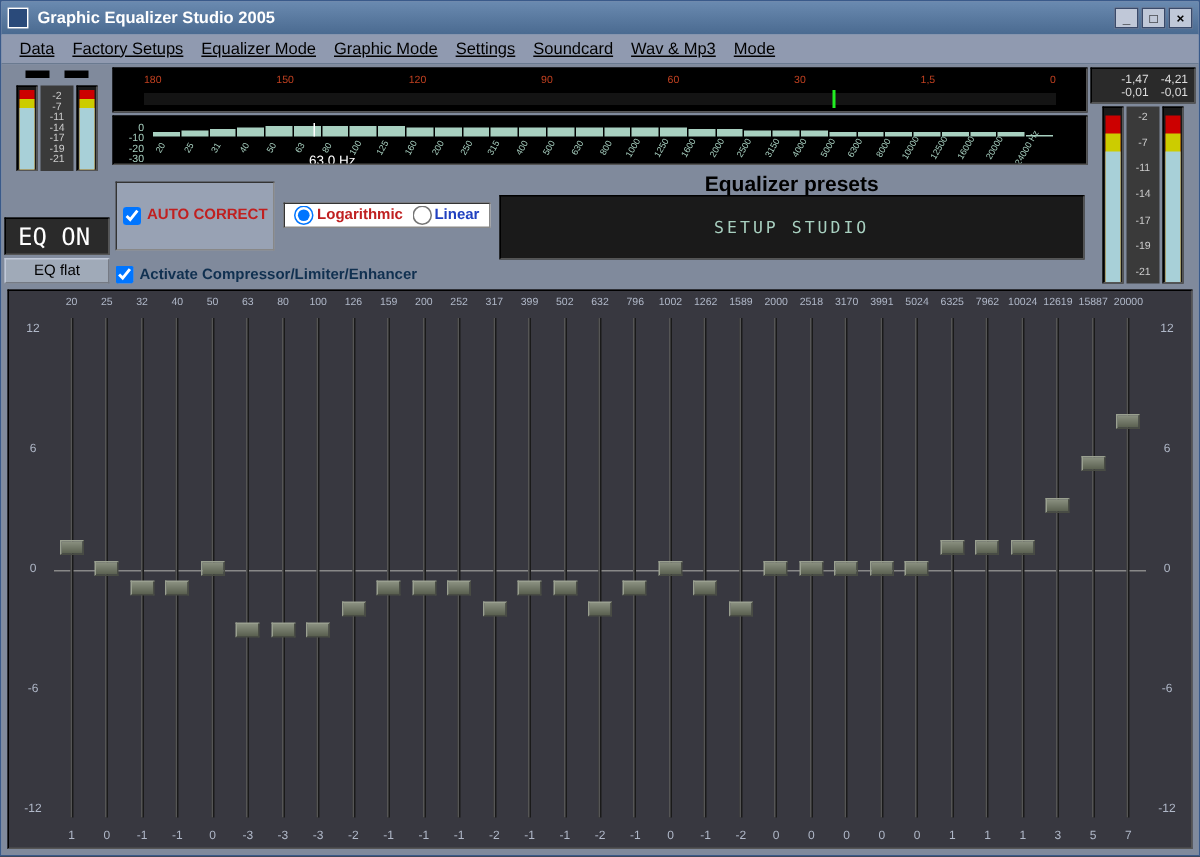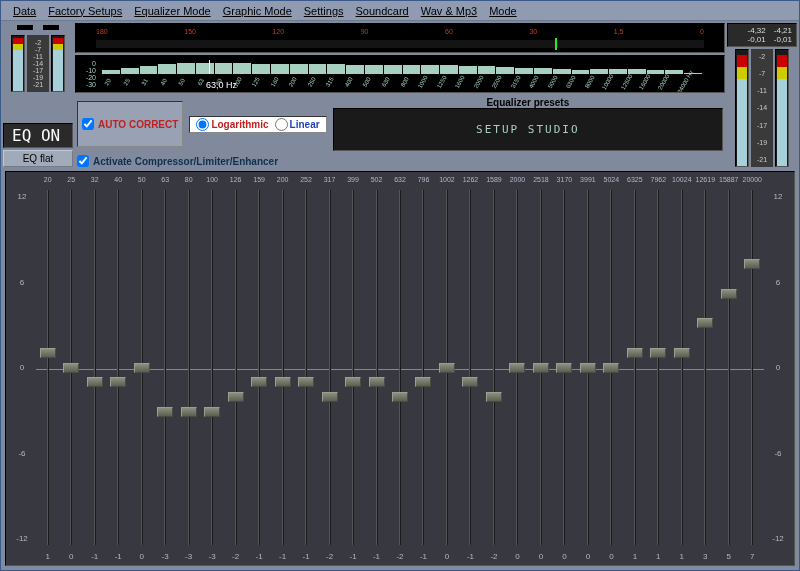--- a/index.html
+++ b/index.html
@@ -43,41 +43,49 @@
 .spec-line { position: absolute; width: 1px; background: #fff; top: 4px; bottom: 18px; left: 133px; }
 
 .midbar { display: flex; align-items: center; gap: 6px; padding: 2px; }
 .eq-state { background: #2a2a2a; color: #fff; font-size: 16px; font-family: monospace; padding: 2px 8px; border: 1px inset #555; margin-top: 29px; }
 .btn-small { background: #a0aab8; border: 1px outset #c0c8d8; font-size: 10px; padding: 2px 6px; cursor: pointer; }
 .chk { display: flex; align-items: center; gap: 4px; font-size: 10px; }
 .chk input { width: 12px; height: 12px; }
 .chk .lbl { font-weight: bold; }
 .rad-grp { display: flex; gap: 6px; font-size: 10px; border: 1px inset #888; padding: 1px 6px; background: #ffffff; }
 .rad-grp label { display: flex; align-items: center; gap: 2px; }
-.preset-lbl { font-size: 10px; font-weight: bold; }
+.preset-lbl { font-size: 14px; font-weight: bold; }
 .preset-box { background: #1a1a1a; color: #a8d0c0; font-family: monospace; font-size: 11px; padding: 14px 10px; border: 1px inset #555; letter-spacing: 2px; }
 
 .eq-panel { flex: 1; background: #383840; border: 1px inset #555; position: relative; margin: 2px; }
 .eq-freqlabels { position: absolute; top: 4px; left: 30px; right: 30px; display: flex; font-size: 7px; color: #b0b8c8; }
 .eq-freqlabels span { flex: 1; text-align: center; }
 .eq-tracks { position: absolute; top: 18px; bottom: 20px; left: 30px; right: 30px; display: flex; }
 .track { flex: 1; position: relative; }
 .track .rail { position: absolute; left: 50%; top: 0; bottom: 0; width: 2px; margin-left: -1px; background: #1a1a1a; border-left: 1px solid #555; }
 .track .thumb { position: absolute; left: 50%; width: 16px; height: 10px; margin-left: -8px; background: linear-gradient(#8a9080, #5a6050); border: 1px outset #9aa090; cursor: pointer; }
 .eq-side { position: absolute; top: 20px; bottom: 22px; width: 24px; display: flex; flex-direction: column; justify-content: space-between; font-size: 8px; color: #b0b8c8; text-align: center; }
 .eq-side.left { left: 4px; }
 .eq-side.right { right: 4px; }
 .eq-centerline { position: absolute; left: 30px; right: 30px; top: 50%; height: 1px; background: #888; }
 .eq-vals { position: absolute; bottom: 4px; left: 30px; right: 30px; display: flex; font-size: 8px; color: #b0b8c8; }
 .eq-vals span { flex: 1; text-align: center; }
 </style>
 </head>
 <body>
 
 <div class="window">
+  <div class="titlebar">
+    <div class="icon"></div>
+    <span>Graphic Equalizer Studio 2005</span>
+    <div class="spacer"></div>
+    <div class="btn">_</div>
+    <div class="btn">□</div>
+    <div class="btn">×</div>
+  </div>
   <div class="menubar" id="menubar">
       <span>Data</span>
       <span>Factory Setups</span>
       <span>Equalizer Mode</span>
       <span>Graphic Mode</span>
       <span>Settings</span>
       <span>Soundcard</span>
       <span>Wav &amp; Mp3</span>
       <span>Mode</span>
     </div>
@@ -230,21 +238,21 @@
         </div>
         <label class="chk" style="padding-left:2px;">
           <input type="checkbox" checked="" style="">
             <span class="lbl" style="color:#103050;">Activate Compressor/Limiter/Enhancer</span>
         </label>
       </div>
 
       <div class="meter-box">
         <div class="db-readout">
           <div style="display:flex;gap:8px;">
-              <span>-4,32</span>
+              <span>-1,47</span>
               <span>-4,21</span>
             </div>
           <div style="display:flex;gap:8px;">
               <span>-0,01</span>
               <span>-0,01</span>
             </div>
         </div>
         <div class="meter-pair" style="height:186px;">
           <div class="meter-col">
             <div class="meter-fill m-red" style="height:96%;"></div>

